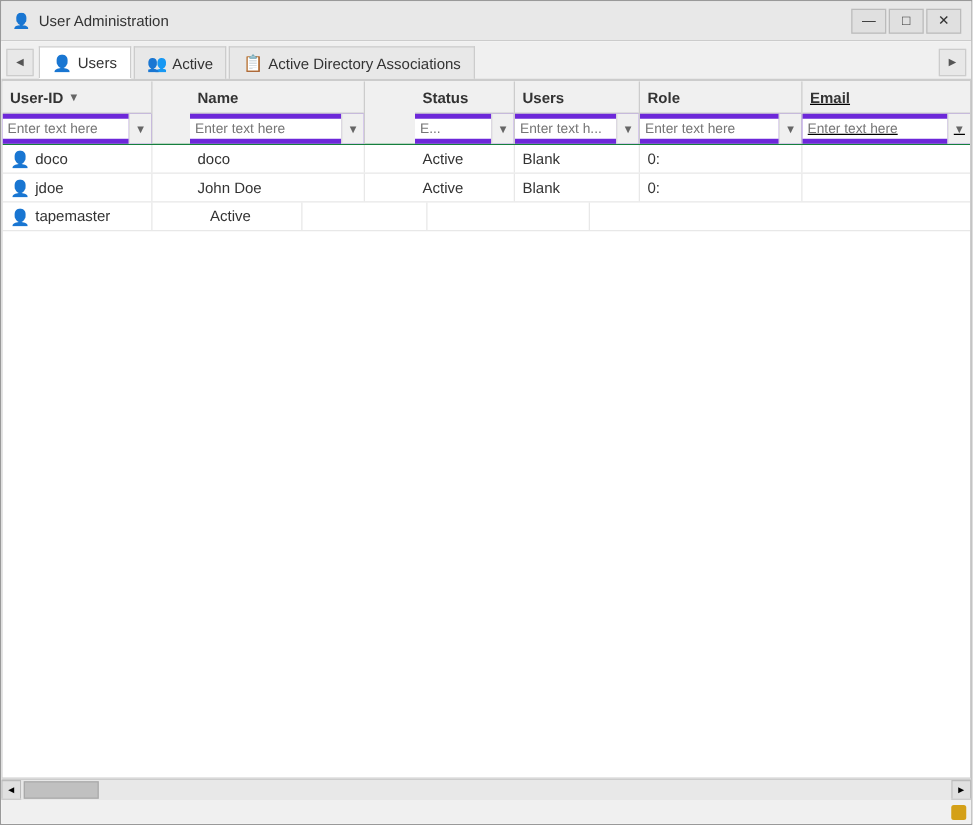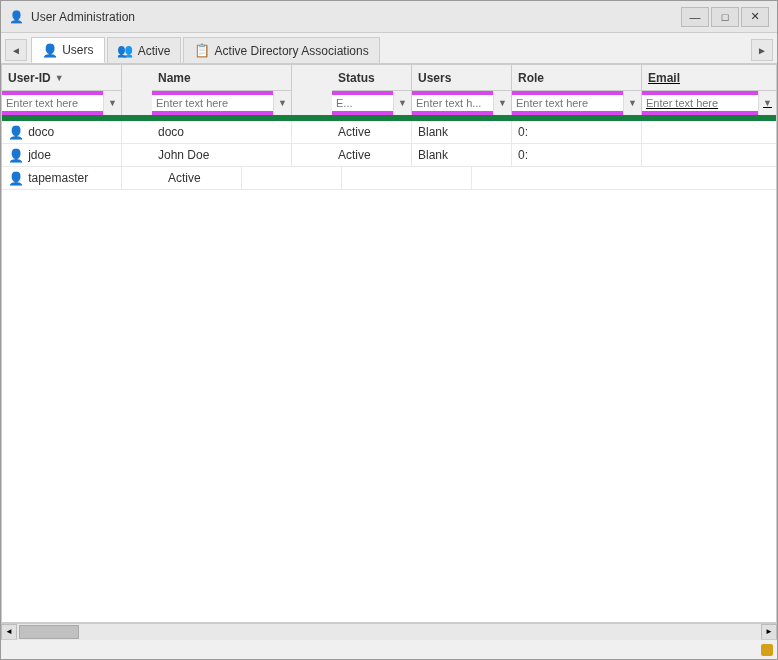--- a/index.html
+++ b/index.html
@@ -156,21 +156,21 @@
       overflow: hidden;
       display: flex;
       flex-direction: column;
       border: 1px solid #ccc;
       margin: 0;
     }
 
     .table-header {
       display: flex;
       background: #f0f0f0;
-      border-bottom: 6px solid #15803d;
+      border-bottom: 1px solid #15803d;
       flex-shrink: 0;
       justify-content: flex-end;
     }
 
     .col-header {
       display: flex;
       flex-direction: column;
       border-right: 1px solid #ccc;
       flex-shrink: 0;
     }
@@ -193,21 +193,21 @@
 
     .sort-icon {
       font-size: 9px;
       color: #666;
     }
 
     .col-filter {
       display: flex;
       align-items: center;
       height: 24px;
-      background: #d946ef;
+      background: #6d28d9;
     }
 
     .col-filter input {
       flex: 1;
       border: none;
       outline: none;
       padding: 2px 4px;
       font-size: 11px;
       color: #999;
       width: 100%;

